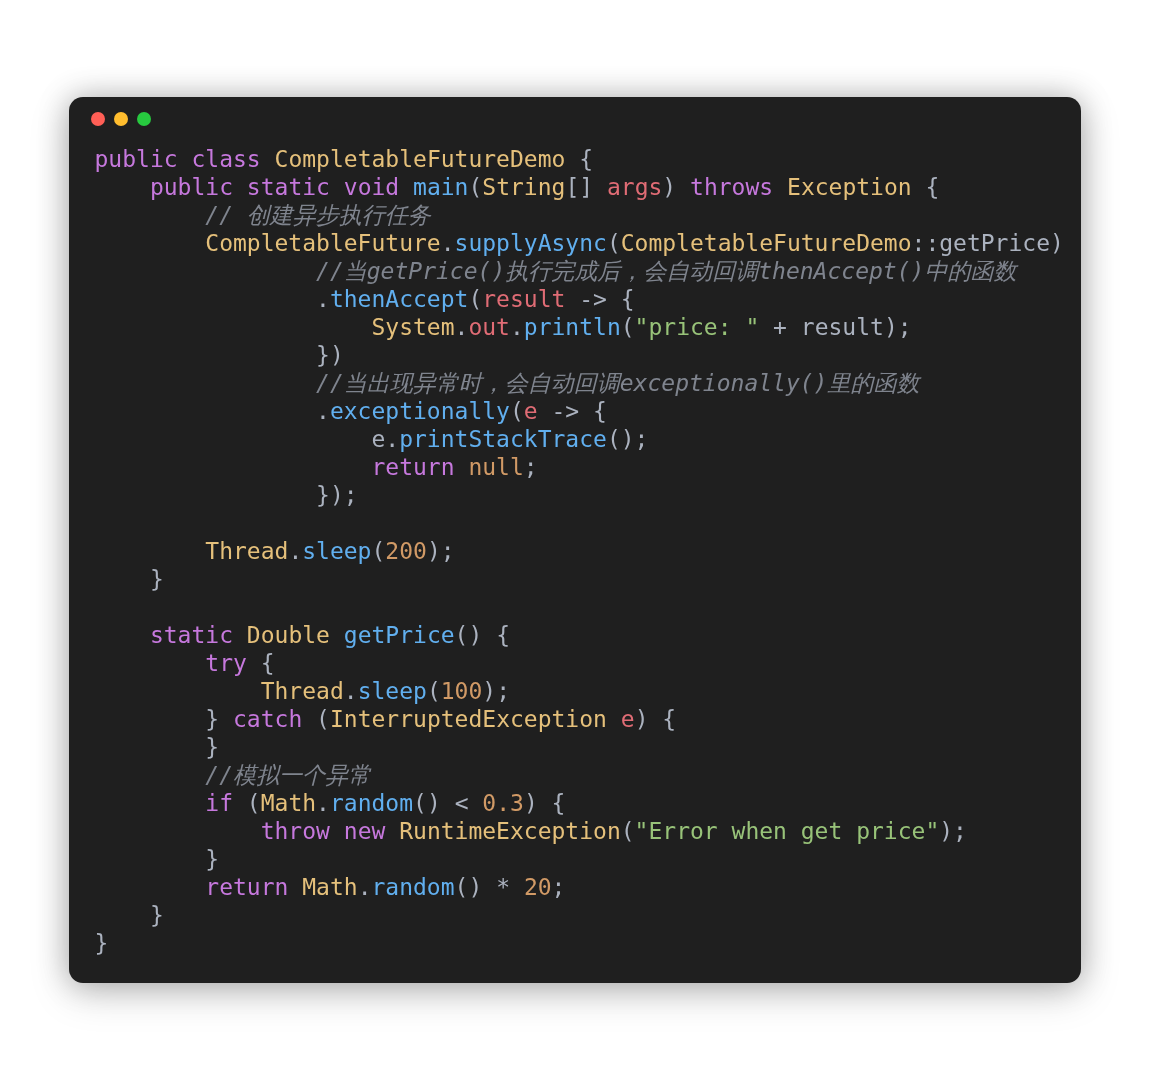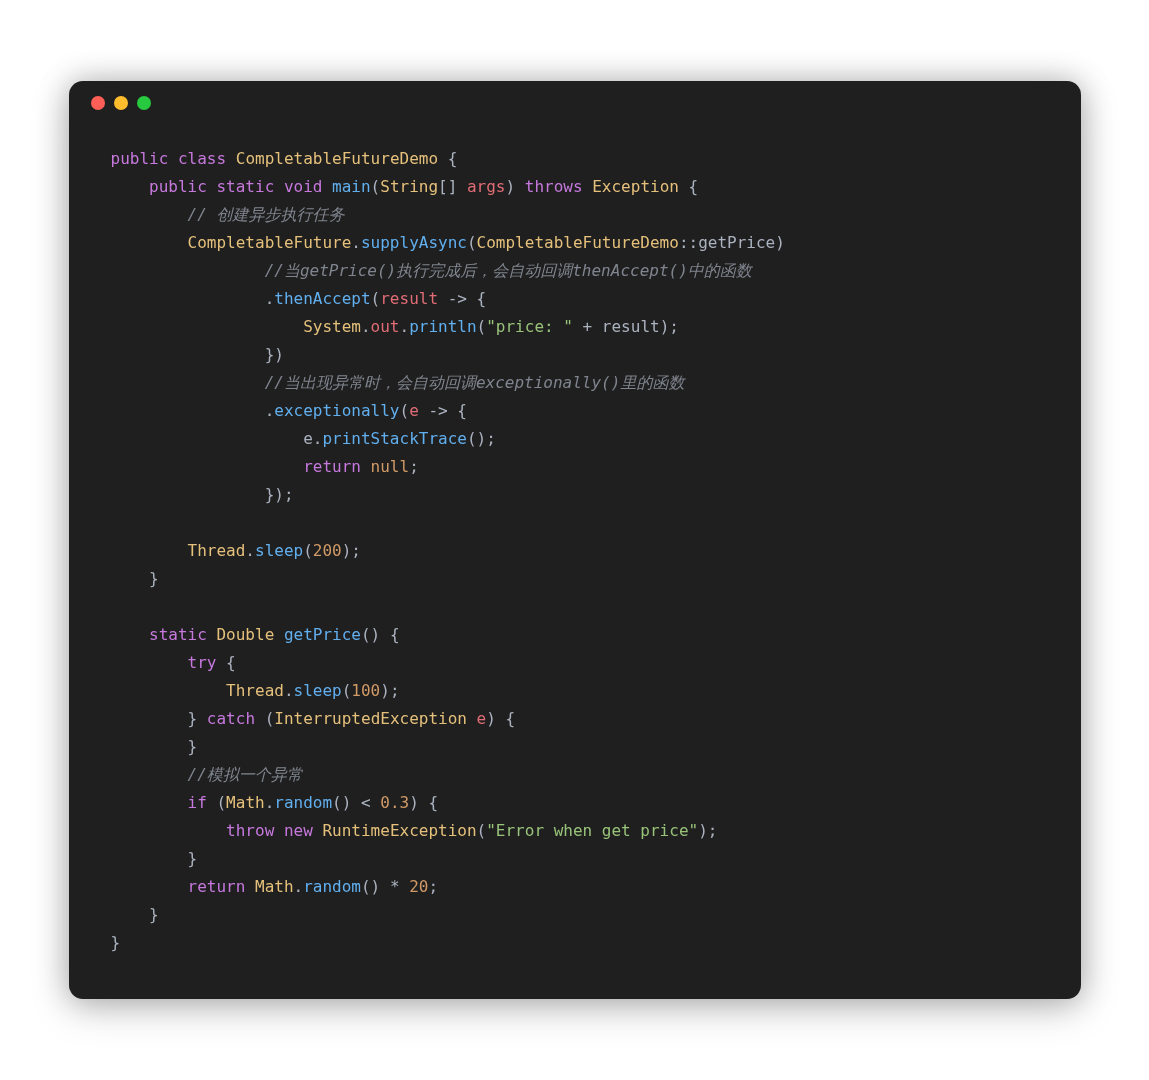--- a/index.html
+++ b/index.html
@@ -34,23 +34,23 @@
   .dot {
     width: 14px;
     height: 14px;
     border-radius: 50%;
   }
   .dot.red    { background: #ff5f56; }
   .dot.yellow { background: #ffbd2e; }
   .dot.green  { background: #27c93f; }
 
   pre.code {
-    margin: 16px;
+    margin: 0;
     padding: 4px 26px 26px 26px;
-    font-size: 16px;
+    font-size: 23px;
     line-height: 28px;
     color: #abb2bf;
     white-space: pre;
   }
 
   
   .kw  { color: #c678dd; }
   .ty  { color: #e5c07b; }      
   .fn  { color: #61afef; }      
   .id  { color: #abb2bf; }      

